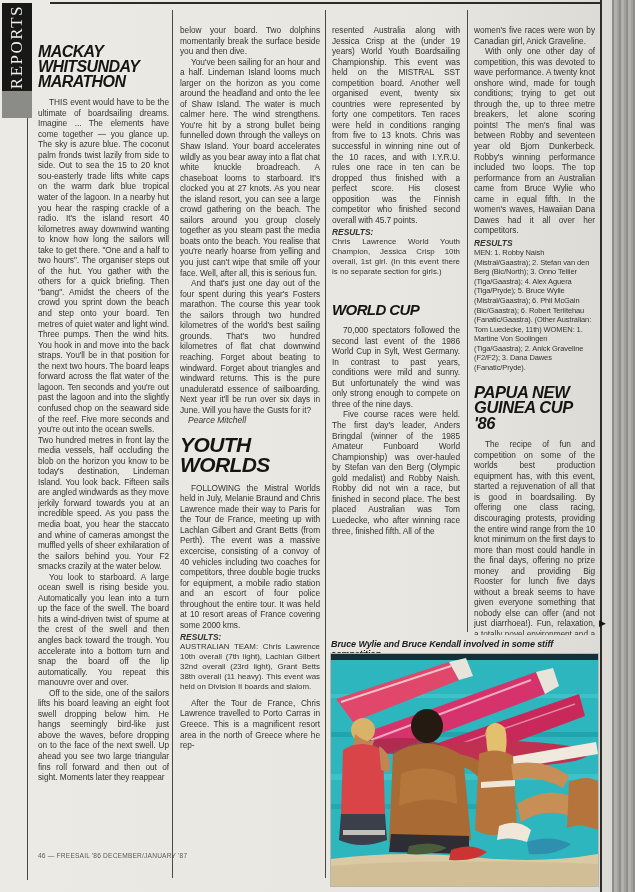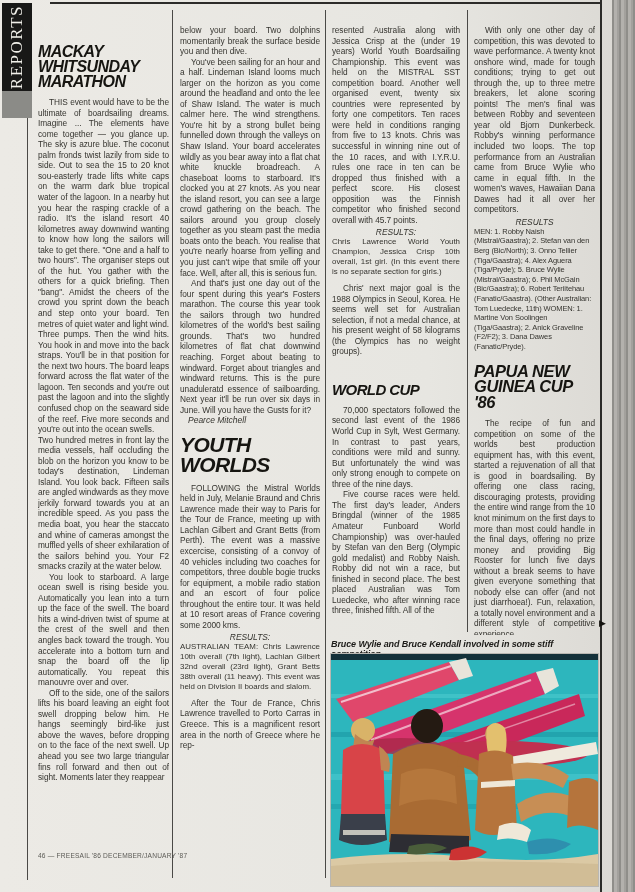--- a/index.html
+++ b/index.html
@@ -26,21 +26,21 @@
   .col4{left:474px;top:25px;width:121px;height:610px;}
   .headline{font-weight:bold;font-style:italic;color:#161511;margin:0 0 8px 0;
             line-height:0.94;letter-spacing:-0.6px;text-align:left;}
   .h-mackay{font-size:16px;margin-top:14px;}
   .h-youth{font-size:21px;margin-top:10px;}
   .h-world{font-size:15px;margin-top:26px;}
   .h-png{font-size:16.5px;margin-top:12px;letter-spacing:-0.4px;}
   .body{font-size:8.3px;line-height:10.55px;margin:0;letter-spacing:-0.05px;}
   .indent{text-indent:11px;}
   .byline{font-style:italic;font-size:8.5px;margin:0 0 4px 8px;text-align:left;}
-  .res-label{font-weight:normal;font-style:italic;font-size:8.4px;margin:2px 0 0 0;text-align:center;}
+  .res-label{font-weight:bold;font-style:italic;font-size:8.4px;margin:2px 0 0 0;text-align:left;}
   .res{font-size:7.9px;line-height:9.9px;margin:0 0 6px 0;}
   .res-bold{font-weight:normal;font-size:7.5px;line-height:9.6px;margin:0;text-align:left;letter-spacing:-0.1px;}
   .caption{position:absolute;left:331px;top:639px;width:268px;font-size:9px;font-weight:bold;
            font-style:italic;color:#1c1b18;letter-spacing:-0.1px;}
   .photo{position:absolute;left:331px;top:654px;width:267px;height:232px;
          box-shadow:0 0 0 1px #b9b7b2;}
   .photo svg{display:block;}
   .footer{position:absolute;left:38px;top:852px;font-size:6.6px;color:#5b5a55;letter-spacing:0.2px;}
   .arrow{position:absolute;left:599px;top:618px;font-size:9px;color:#14130f;}
 </style>
@@ -80,27 +80,27 @@
       <p class="body indent">FOLLOWING the Mistral Worlds held in July, Melanie Braund and Chris Lawrence made their way to Paris for the Tour de France, meeting up with Lachlan Gilbert and Grant Betts (from Perth). The event was a massive excercise, consisting of a convoy of 40 vehicles including two coaches for competitors, three double bogie trucks for equipment, a mobile radio station and an escort of four police throughout the entire tour. It was held at 10 resort areas of France covering some 2000 kms.</p>
       <p class="res-label">RESULTS:</p>
       <p class="res">AUSTRALIAN TEAM: Chris Lawrence 10th overall (7th light), Lachlan Gilbert 32nd overall (23rd light), Grant Betts 38th overall (11 heavy). This event was held on Division II boards and slalom.</p>
       <p class="body indent">After the Tour de France, Chris Lawrence travelled to Porto Carras in Greece. This is a magnificent resort area in the north of Greece where he rep-</p>
     </div>
 
     <div class="col col3">
       <p class="body">resented Australia along with Jessica Crisp at the (under 19 years) World Youth Boardsailing Championship. This event was held on the MISTRAL SST competition board. Another well organised event, twenty six countries were represented by forty one competitors. Ten races were held in conditions ranging from five to 13 knots. Chris was successful in winning nine out of the 10 races, and with I.Y.R.U. rules one race in ten can be dropped thus finished with a perfect score. His closest opposition was the Finnish competitor who finished second overall with 45.7 points.</p>
       <p class="res-label">RESULTS:</p>
       <p class="res">Chris Lawrence World Youth Champion, Jessica Crisp 10th overall, 1st girl. (In this event there is no separate section for girls.)</p>
-      <p class="body indent">Chris' next major goal is the 1988 Olympics in Seoul, Korea. He seems well set for Australian selection, if not a medal chance, at his present weight of 58 kilograms (the Olympics has no weight groups).</p>
       <h2 class="headline h-world">WORLD CUP</h2>
       <p class="body indent">70,000 spectators followed the second last event of the 1986 World Cup in Sylt, West Germany. In contrast to past years, conditions were mild and sunny. But unfortunately the wind was only strong enough to compete on three of the nine days.</p>
       <p class="body indent">Five course races were held. The first day's leader, Anders Bringdal (winner of the 1985 Amateur Funboard World Championship) was over-hauled by Stefan van den Berg (Olympic gold medalist) and Robby Naish. Robby did not win a race, but finished in second place. The best placed Australian was Tom Luedecke, who after winning race three, finished fifth. All of the</p>
     </div>
 
     <div class="col col4">
+      <p class="body">women's five races were won by Canadian girl, Anick Graveline.</p>
       <p class="body indent">With only one other day of competition, this was devoted to wave performance. A twenty knot onshore wind, made for tough conditions; trying to get out through the, up to three metre breakers, let alone scoring points! The men's final was between Robby and seventeen year old Bjorn Dunkerbeck. Robby's winning performance included two loops. The top performance from an Australian came from Bruce Wylie who came in equal fifth. In the women's waves, Hawaiian Dana Dawes had it all over her competitors.</p>
       <p class="res-label">RESULTS</p>
       <p class="res-bold">MEN: 1. Robby Naish (Mistral/Gaastra); 2. Stefan van den Berg (Bic/North); 3. Onno Tellier (Tiga/Gaastra); 4. Alex Aguera (Tiga/Pryde); 5. Bruce Wylie (Mistral/Gaastra); 6. Phil McGain (Bic/Gaastra); 6. Robert Teriitehau (Fanatic/Gaastra). (Other Australian: Tom Luedecke, 11th) WOMEN: 1. Martine Von Soolingen (Tiga/Gaastra); 2. Anick Graveline (F2/F2); 3. Dana Dawes (Fanatic/Pryde).</p>
       <h2 class="headline h-png">PAPUA NEW GUINEA CUP '86</h2>
       <p class="body indent">The recipe of fun and competition on some of the worlds best production equipment has, with this event, started a rejuvenation of all that is good in boardsailing. By offering one class racing, discouraging protests, providing the entire wind range from the 10 knot minimum on the first days to more than most could handle in the final days, offering no prize money and providing Big Rooster for lunch five days without a break seems to have given everyone something that nobody else can offer (and not just diarrhoea!). Fun, relaxation, a totally novel environment and a different style of competitive experience.</p>
 
     </div>
 
     <span class="arrow">▶</span>
 

